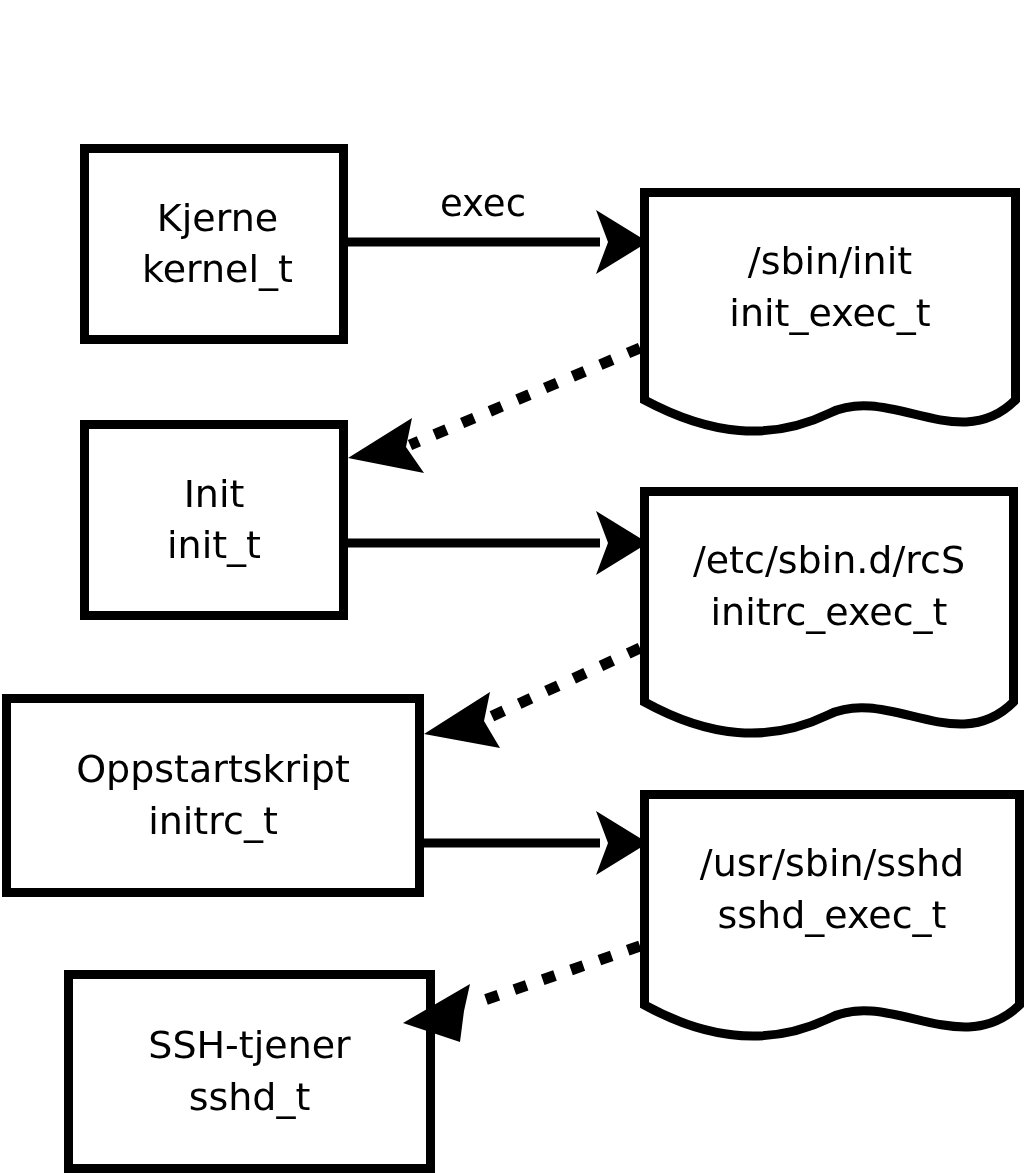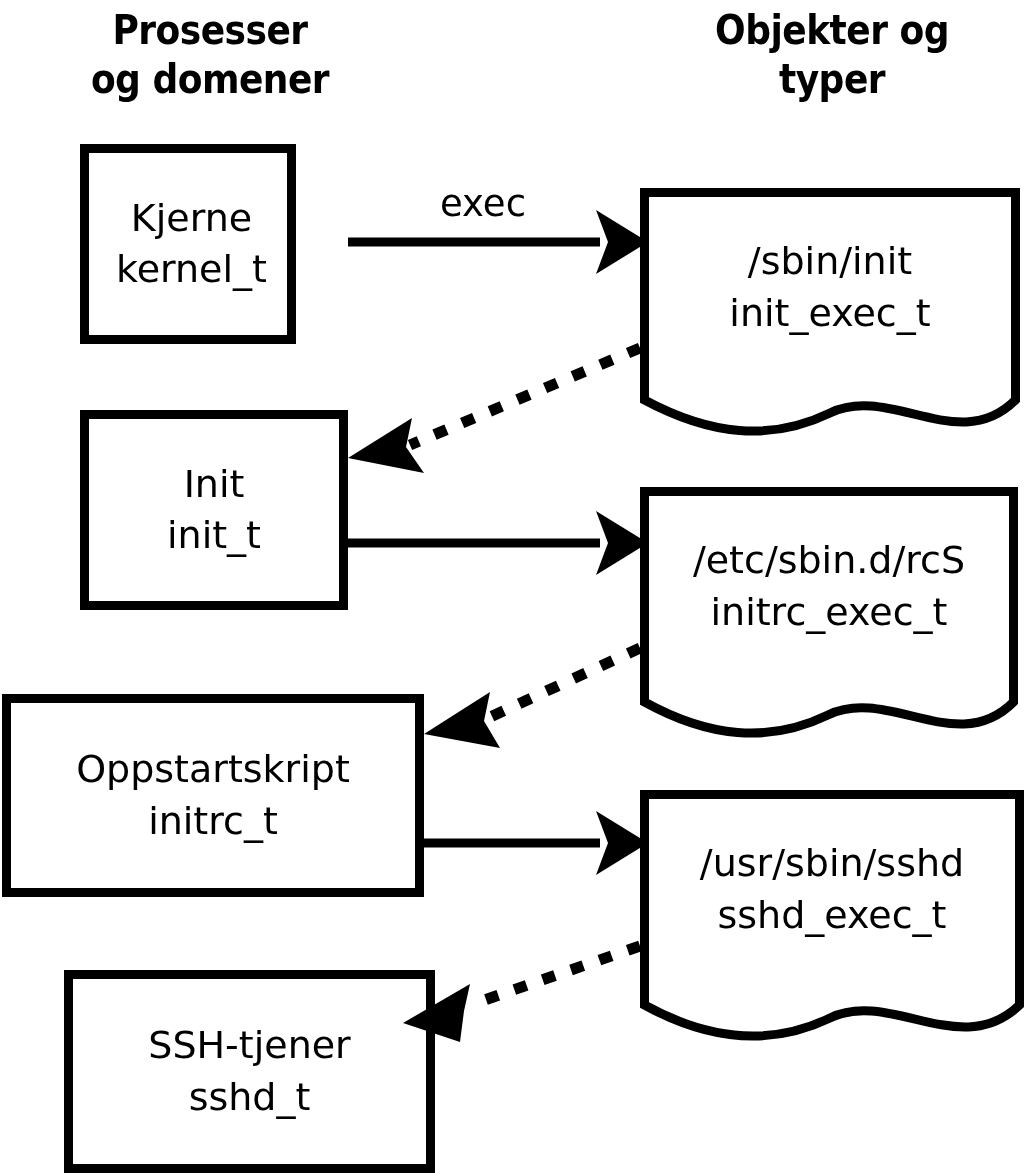--- a/index.html
+++ b/index.html
@@ -81,31 +81,27 @@
     font-size: 37px;
     line-height: 1;
     white-space: nowrap;
   }
 </style>
 </head>
 <body>
 
 <div id="canvas">
 
-  <div class="col-header" id="header-left">Prosesser
-og domener</div>
-  <div class="col-header" id="header-right">Objekter og
-typer</div>
 
-  <div class="proc-box" style="left:80px; top:144px; width:216px; height:200px;padding-left:7px;">
+  <div class="proc-box" style="left:80px; top:144px; width:268px; height:200px;padding-left:7px;">
     <div class="line">Kjerne</div>
     <div class="line">kernel_t</div>
   </div>
 
-  <div class="proc-box" style="left:80px; top:410px; width:268px; height:200px;">
+  <div class="proc-box" style="left:80px; top:420px; width:268px; height:200px;">
     <div class="line">Init</div>
     <div class="line">init_t</div>
   </div>
 
   <div class="proc-box" style="left:2px; top:694px; width:422px; height:203px;">
     <div class="line">Oppstartskript</div>
     <div class="line">initrc_t</div>
   </div>
 
   <div class="proc-box" style="left:32px; top:970px; width:371px; height:203px;margin-left:32px;">

